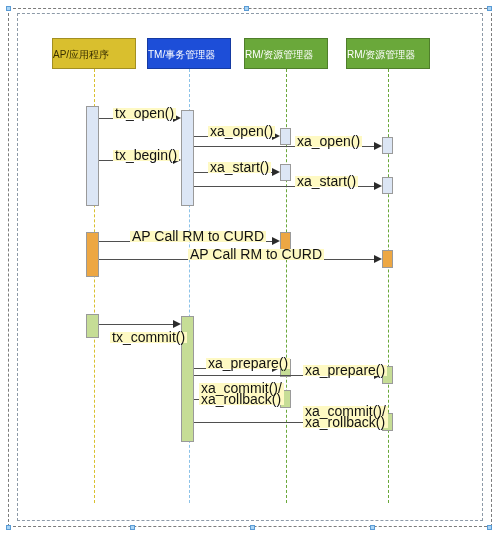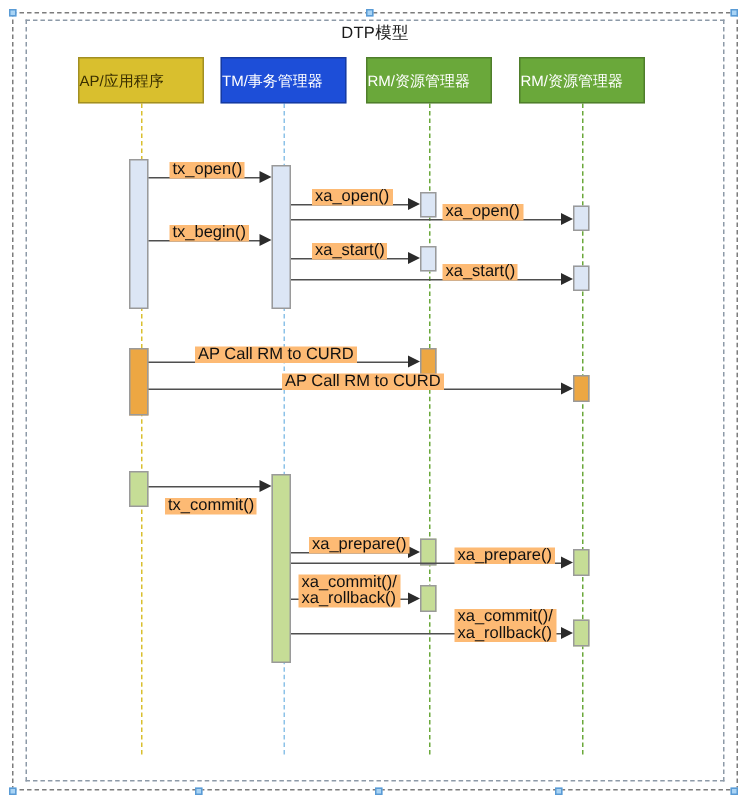--- a/index.html
+++ b/index.html
@@ -97,23 +97,23 @@
   .msg-arrow {
     position: absolute;
     width: 0;
     height: 0;
     border-top: 4px solid transparent;
     border-bottom: 4px solid transparent;
     border-left: 8px solid #2b2b2b;
   }
   .msg-label {
     position: absolute;
-    font-size: 11px;
+    font-size: 14px;
     color: #111111;
-    background: #fdba74;
+    background: #fef9c3;
     padding: 0 2px;
     white-space: nowrap;
     line-height: 11px;
   }
   .msg-label.two-line {
     line-height: 11px;
   }
 </style>
 </head>
 <body>
@@ -125,21 +125,20 @@
   <div class="sel-handle" style="left:244px;top:6px;"></div>
   <div class="sel-handle" style="left:487px;top:6px;"></div>
   <div class="sel-handle" style="left:6px;  top:525px;"></div>
   <div class="sel-handle" style="left:130px;top:525px;"></div>
   <div class="sel-handle" style="left:250px;top:525px;"></div>
   <div class="sel-handle" style="left:370px;top:525px;"></div>
   <div class="sel-handle" style="left:487px;top:525px;"></div>
 
   <div class="diagram-frame"></div>
 
-  <div class="title">DTP模型</div>
 
   <div id="lifelines-layer">
       <div class="lifeline" style="left: 94px; top: 69px; height: 434px; border-left-color: rgb(217, 191, 46);"></div>
       <div class="lifeline" style="left: 189px; top: 69px; height: 434px; border-left-color: rgb(140, 194, 232);"></div>
       <div class="lifeline" style="left: 286px; top: 69px; height: 434px; border-left-color: rgb(106, 168, 58);"></div>
       <div class="lifeline" style="left: 388px; top: 69px; height: 434px; border-left-color: rgb(106, 168, 58);"></div>
     </div>
 
   <div id="participants-layer">
       <div class="participant ap" style="left: 52px; top: 38px; width: 84px; background: rgb(217, 191, 46);">AP/应用程序</div>

